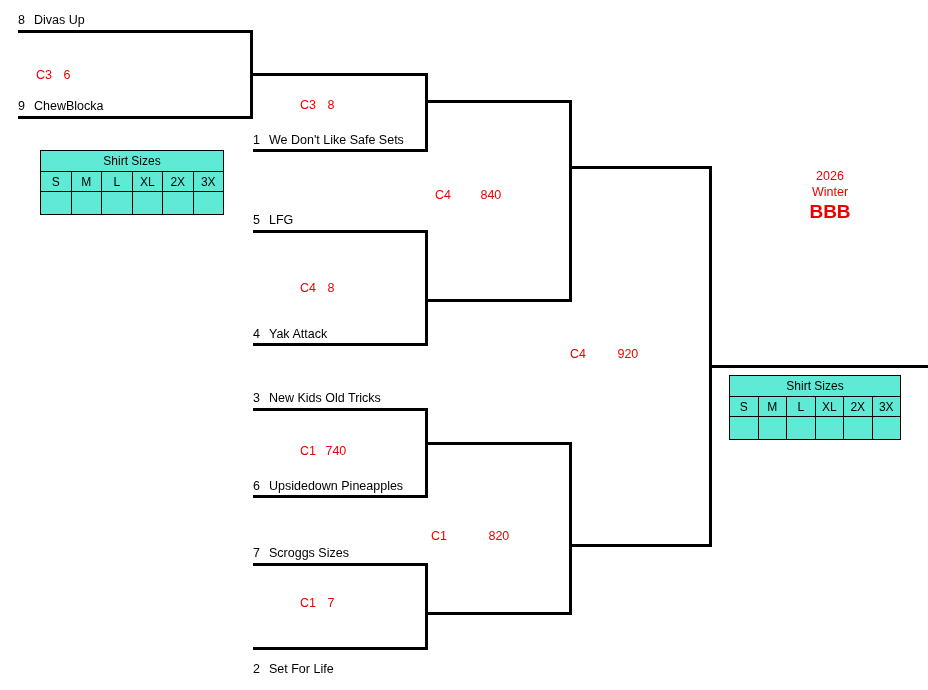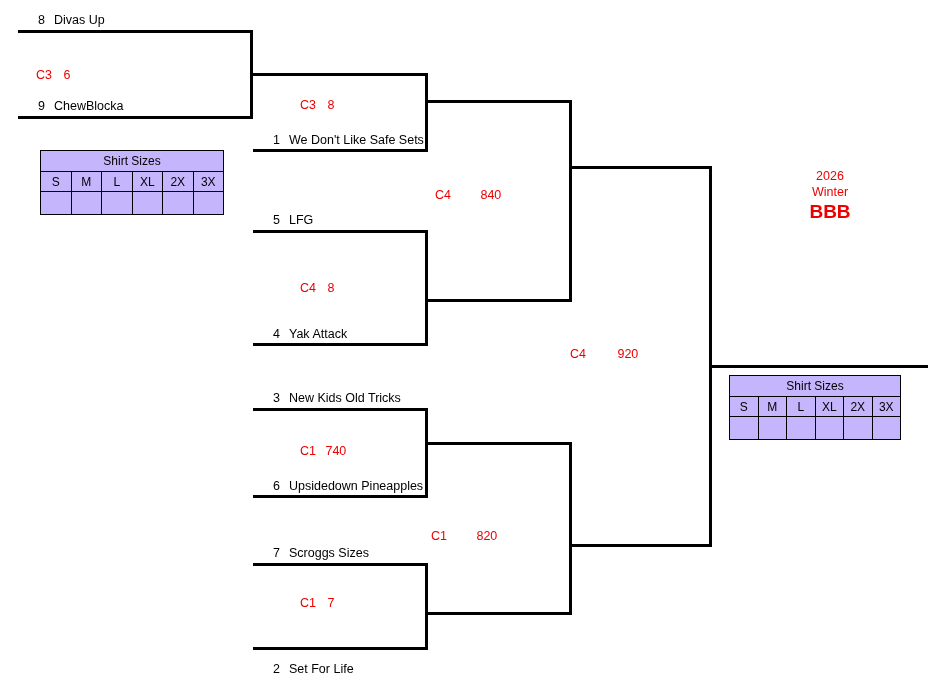--- a/index.html
+++ b/index.html
@@ -25,21 +25,20 @@
     background: #000000;
   }
 
   
   .team {
     position: absolute;
     font-size: 12.5px;
     color: #000000;
     white-space: nowrap;
     line-height: 14px;
-    margin-left: 20px;
   }
   .team .seed {
     display: inline-block;
     width: 16px;
   }
   .score {
     position: absolute;
     font-size: 12.5px;
     color: #ee0000;
     white-space: nowrap;
@@ -69,21 +68,21 @@
     font-weight: bold;
     line-height: 24px;
     display: block;
   }
 
   
   .shirt-table {
     position: absolute;
     border-collapse: collapse;
     table-layout: fixed;
-    background: #c4b5fd;
+    background: #5eead4;
   }
   .shirt-table td {
     border: 1px solid #000000;
     font-size: 12px;
     text-align: center;
     color: #000000;
     padding: 0;
     height: 19px;
   }
   .shirt-table td.title {
@@ -183,21 +182,21 @@
     <span class="court">C4</span>
     <span class="time" style="margin-left:26px;">840</span>
   </div>
 
   <div class="ln" style="left:428px; top:442px; width:144px; height:3px;"></div>
   <div class="ln" style="left:428px; top:612px; width:144px; height:3px;"></div>
   <div class="ln" style="left:569px; top:442px; width:3px; height:173px;"></div>
 
   <div class="score" style="left:431px; top:529px;">
     <span class="court">C1</span>
-    <span class="time" style="margin-left:26px;">820</span>
+    <span class="time" style="margin-left:38px;">820</span>
   </div>
 
   <div class="ln" style="left:572px; top:166px; width:140px; height:3px;"></div>
   <div class="ln" style="left:572px; top:544px; width:140px; height:3px;"></div>
   <div class="ln" style="left:709px; top:166px; width:3px; height:381px;"></div>
 
   <div class="score" style="left:570px; top:347px;">
     <span class="court">C4</span>
     <span class="time" style="margin-left:28px;">920</span>
   </div>

